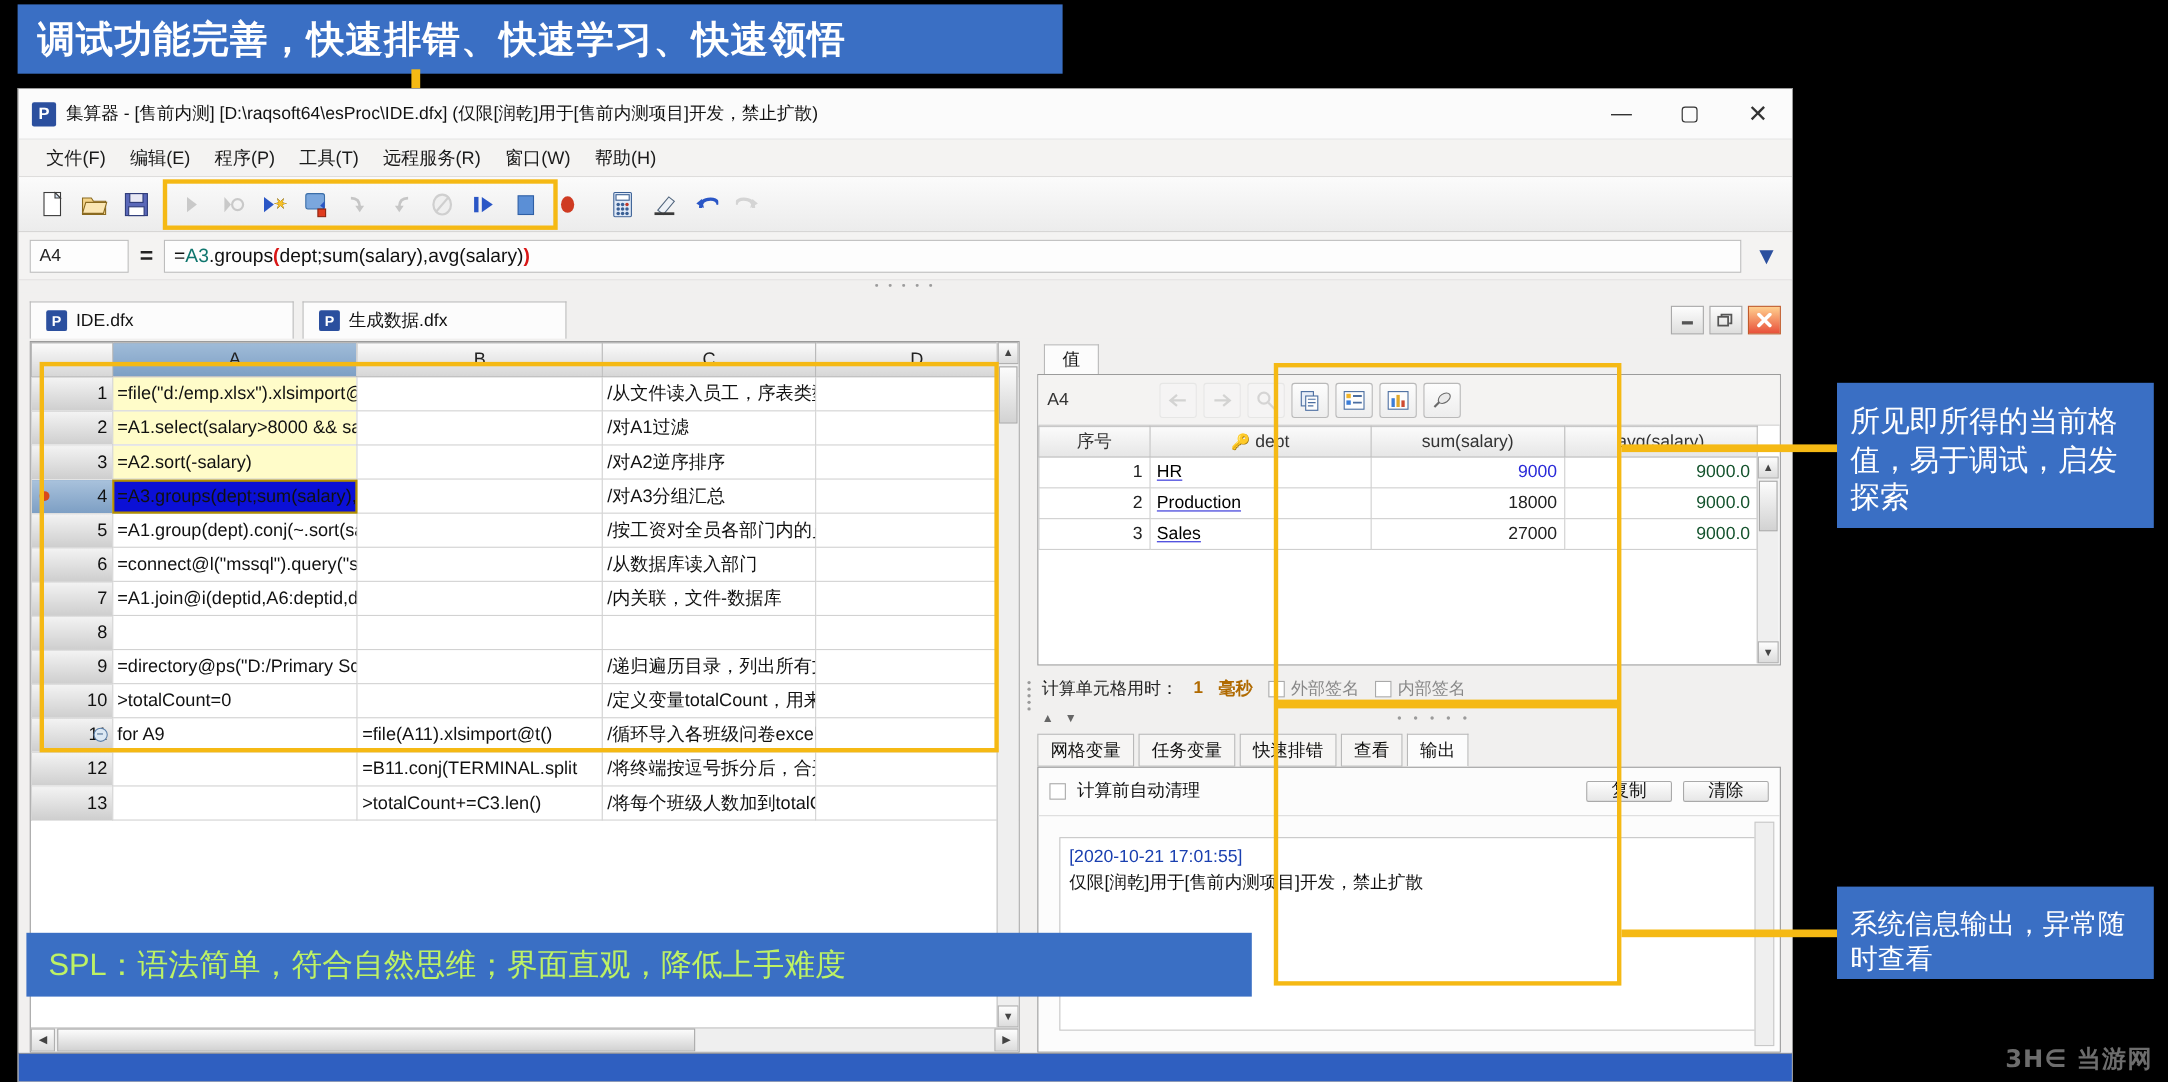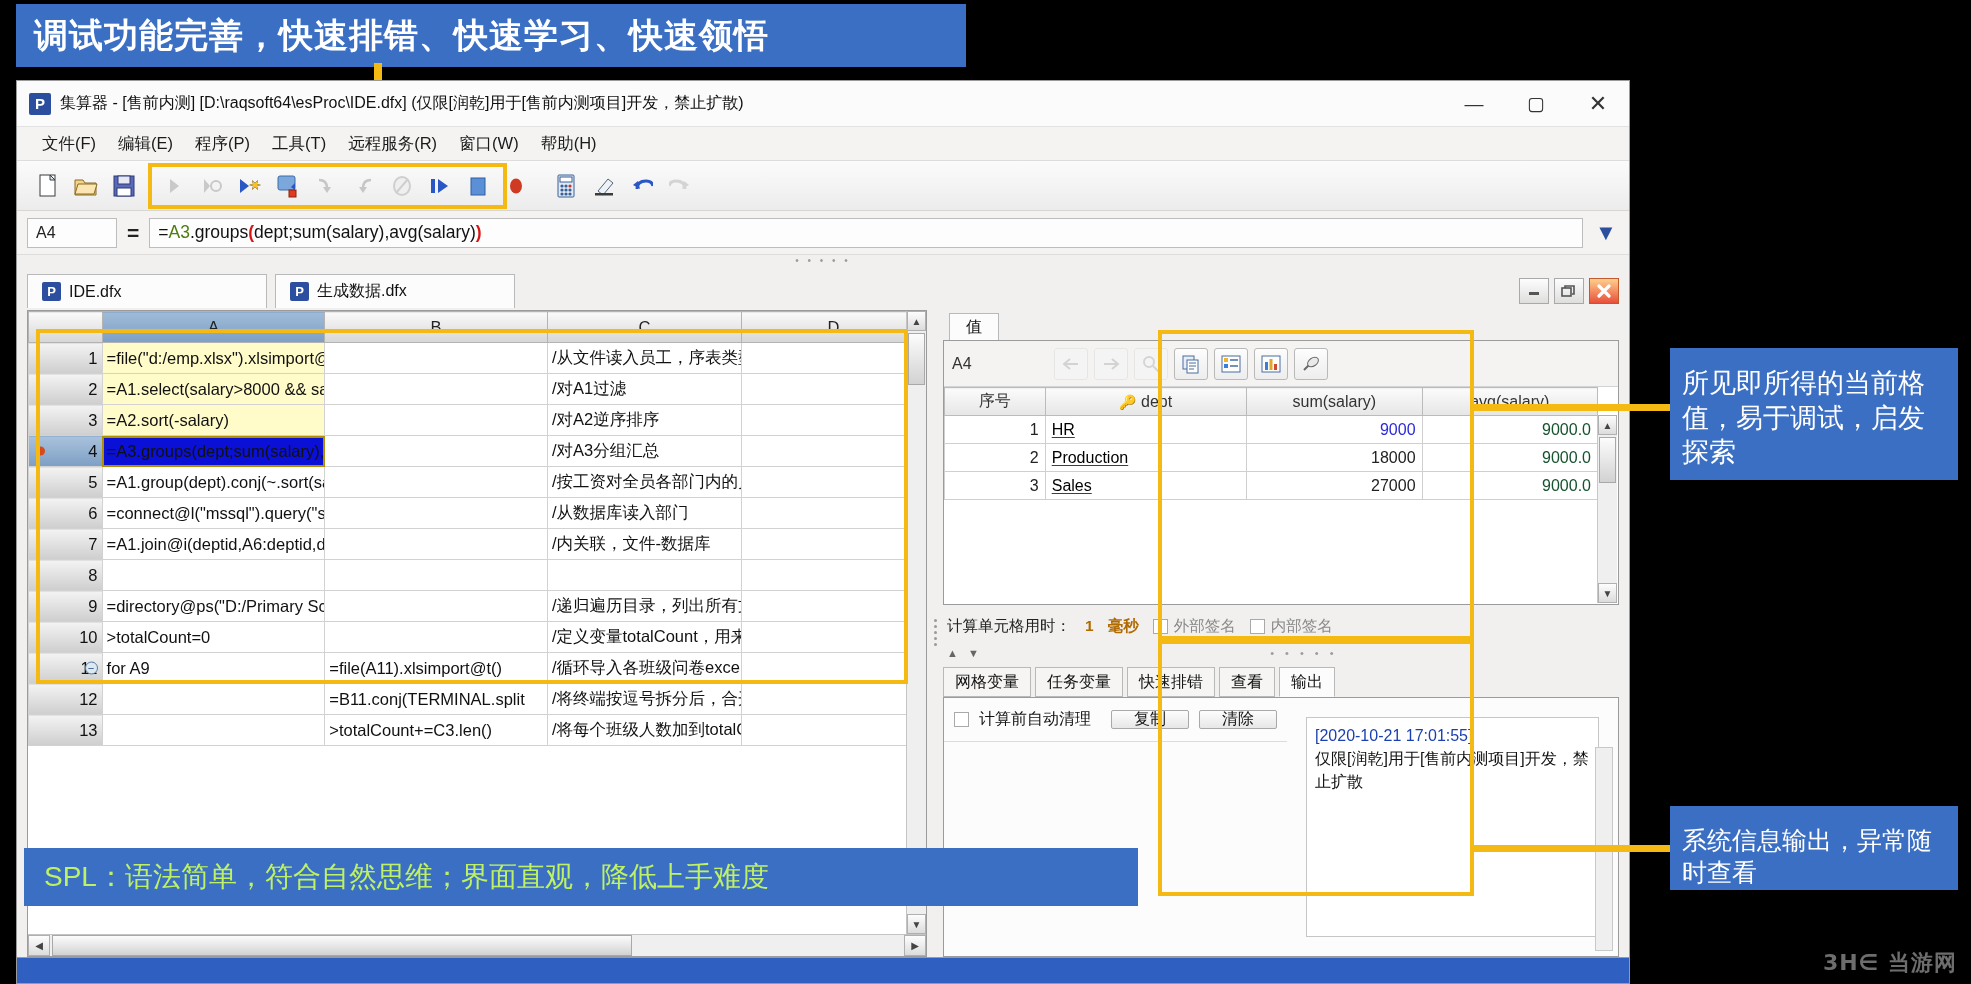--- a/index.html
+++ b/index.html
@@ -81,21 +81,21 @@
     width: 90px; height: 30px; background: #fdfdfd; border: 1px solid #bdbdbd;
     font-size: 16px; color: #222; display: flex; align-items: center;
     padding-left: 8px;
   }
   .eqsign { font-size: 21px; font-weight: bold; color: #222; }
   .formula-input {
     flex: 1; height: 30px; background: #fdfdfd; border: 1px solid #bdbdbd;
     font-size: 17.5px; color: #111; display: flex; align-items: center;
     padding-left: 8px; white-space: nowrap; overflow: hidden;
   }
-  .formula-input .ref { color: #4d7c0f; }
+  .formula-input .ref { color: #0f766e; }
   .formula-input .paren { color: #d81616; font-weight: bold; }
   .fbar-arrow { font-size: 22px; color: #2b4f9e; width: 26px; text-align: center; }
 
   
   .handle-dots {
     height: 11px; background: #f1f0ef; display:flex; align-items:center;
     justify-content:center; letter-spacing: 3px; color:#9b9b9b; font-size: 10px;
   }
 
   
@@ -274,21 +274,21 @@
               font-size: 11px; }
 
   .btabs { height: 34px; display:flex; align-items:flex-end; gap:4px; }
   .btab {
     height: 30px; background:#f6f5f4; border:1px solid #b9b9b9;
     display:flex; align-items:center; padding: 0 11px; font-size:16px; color:#111;
   }
   .btab.active { background:#fcfcfc; border-bottom-color:#fcfcfc; }
   .outpanel {
     flex:1; background:#fcfcfc; border:1px solid #9b9b9b; display:flex;
-    position: relative;
+    flex-direction:column; position: relative;
   }
   .outbar {
     height: 44px; display:flex; align-items:center; padding: 0 10px; gap: 10px;
     border-bottom: 1px solid #dcdcdc;
   }
   .outbar .lbl { font-size:16px; color:#111; }
   .obtn {
     min-width: 78px; height: 19px; border:1px solid #a9a9a9; border-radius:2px;
     background: linear-gradient(#fdfdfd,#e7e7e7); display:flex;
     align-items:center; justify-content:center; font-size:16px; color:#111;

